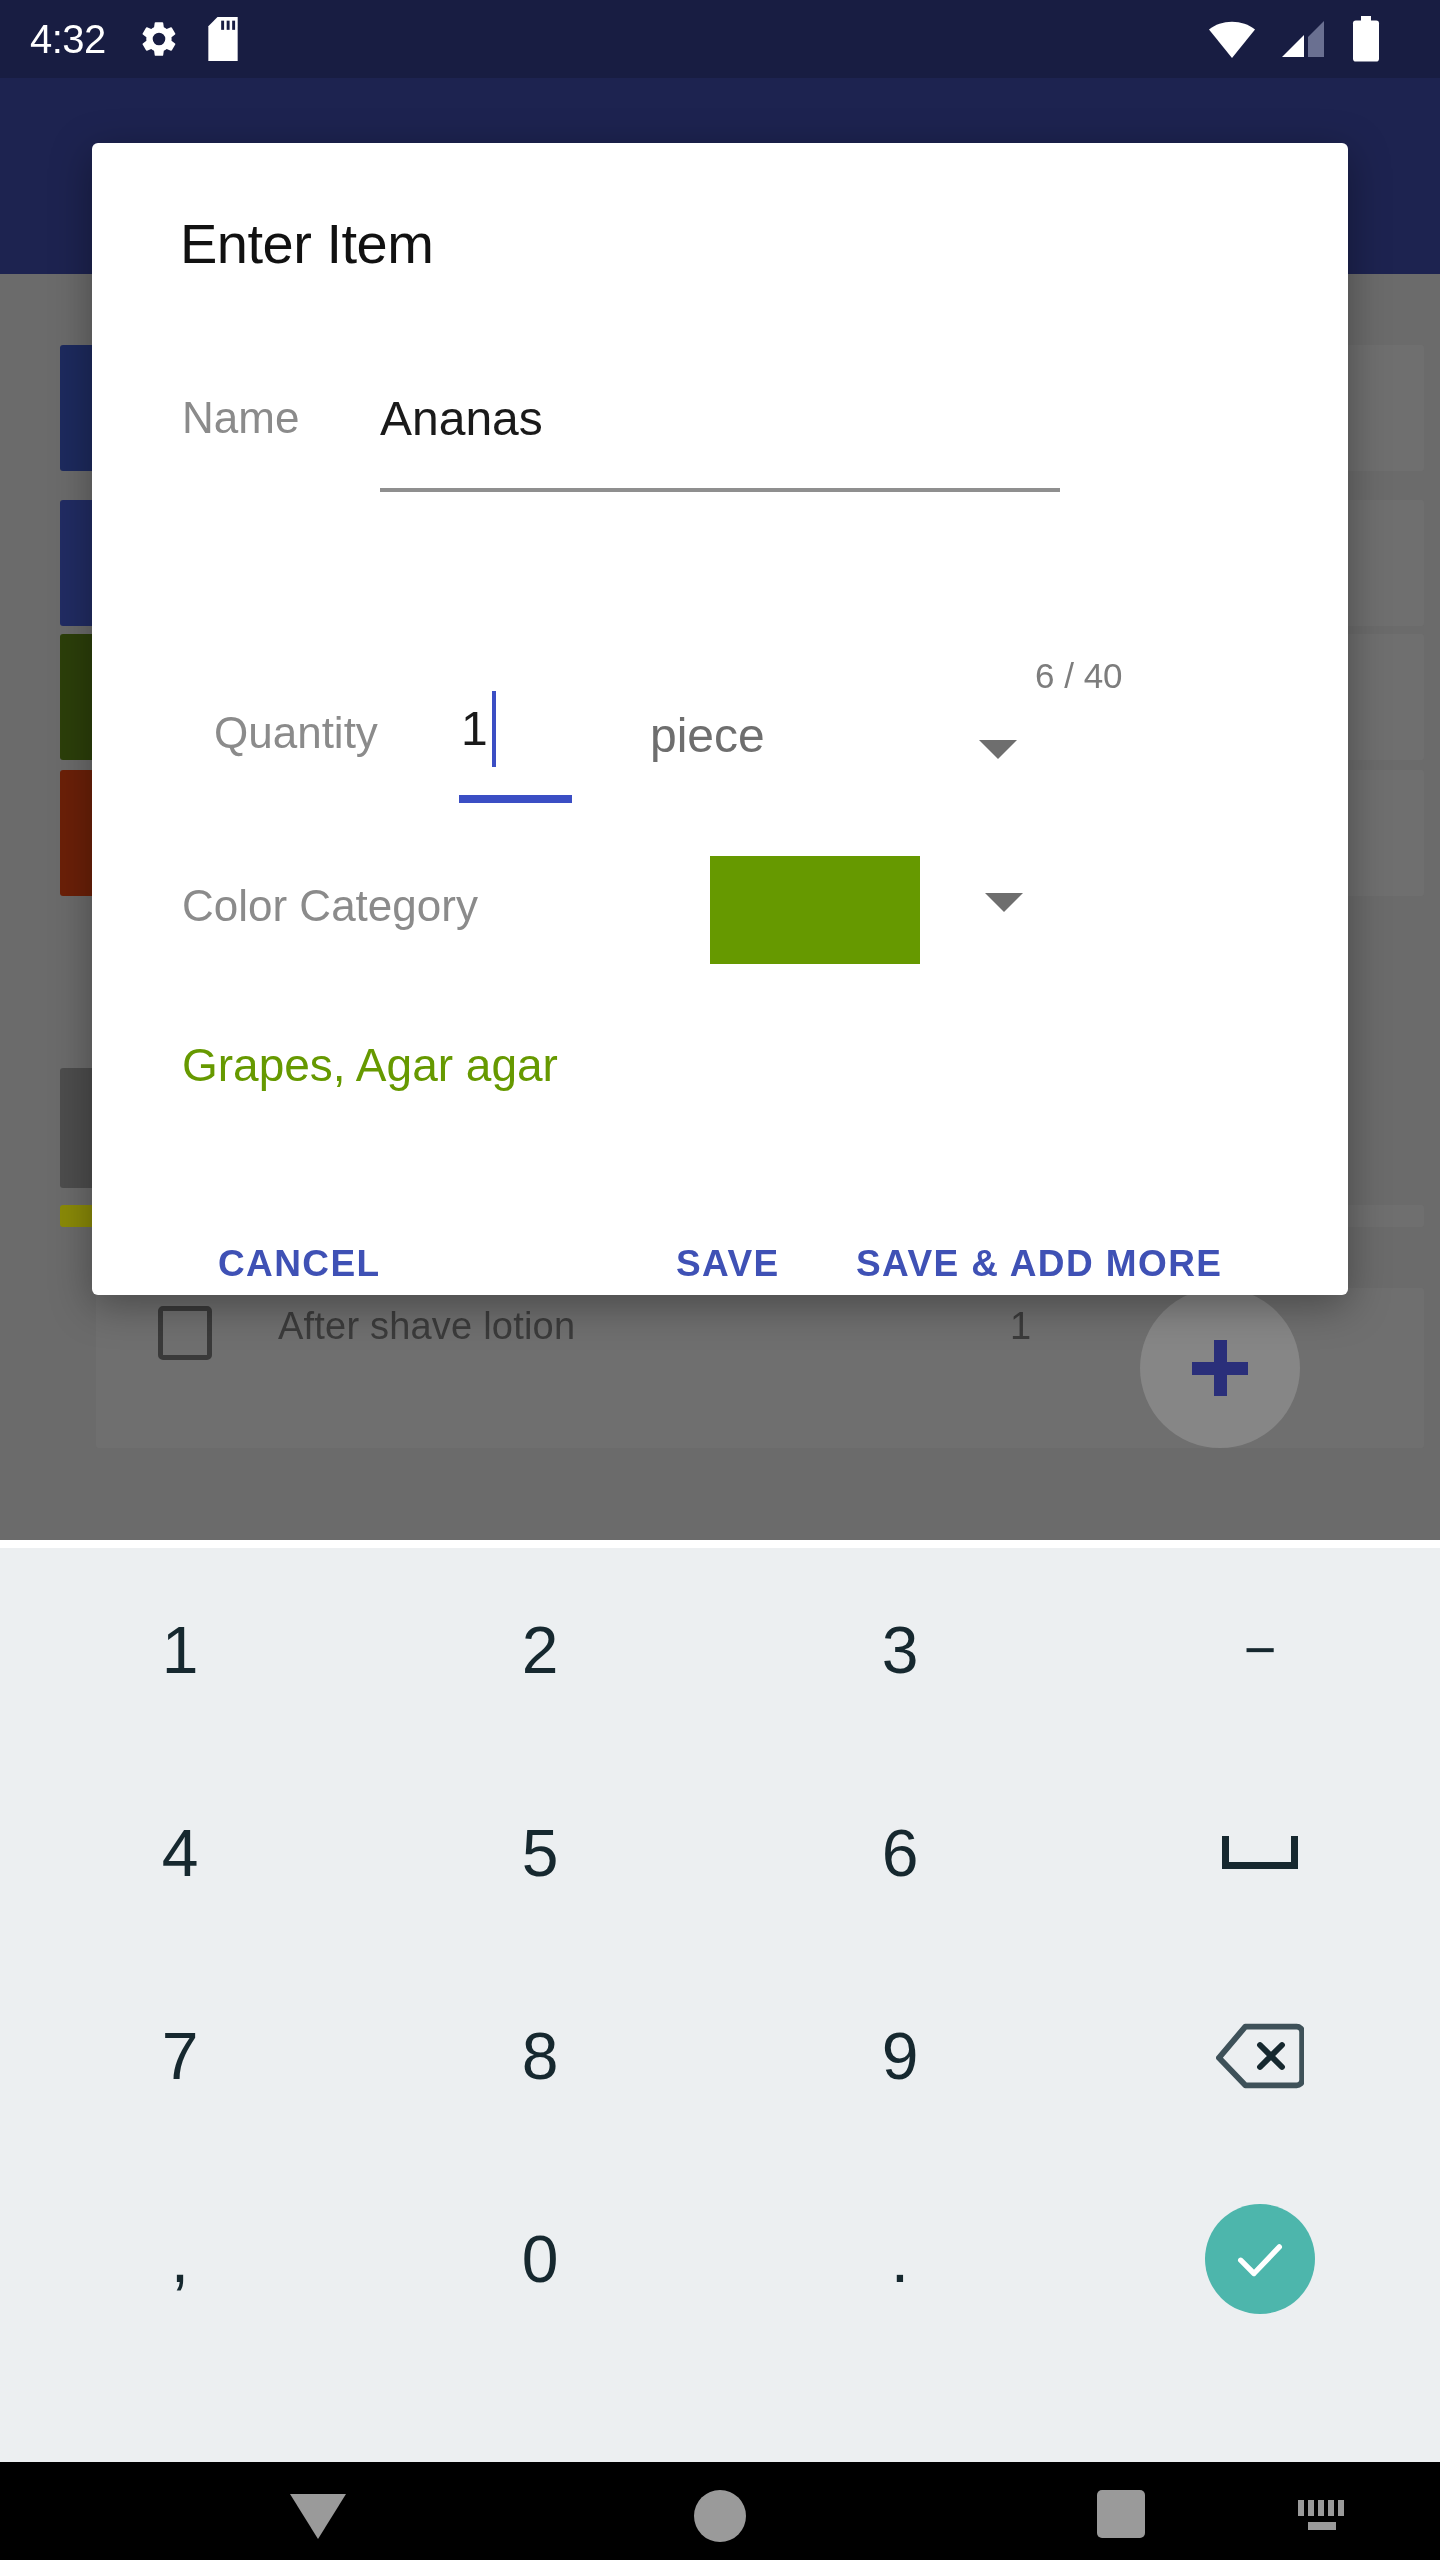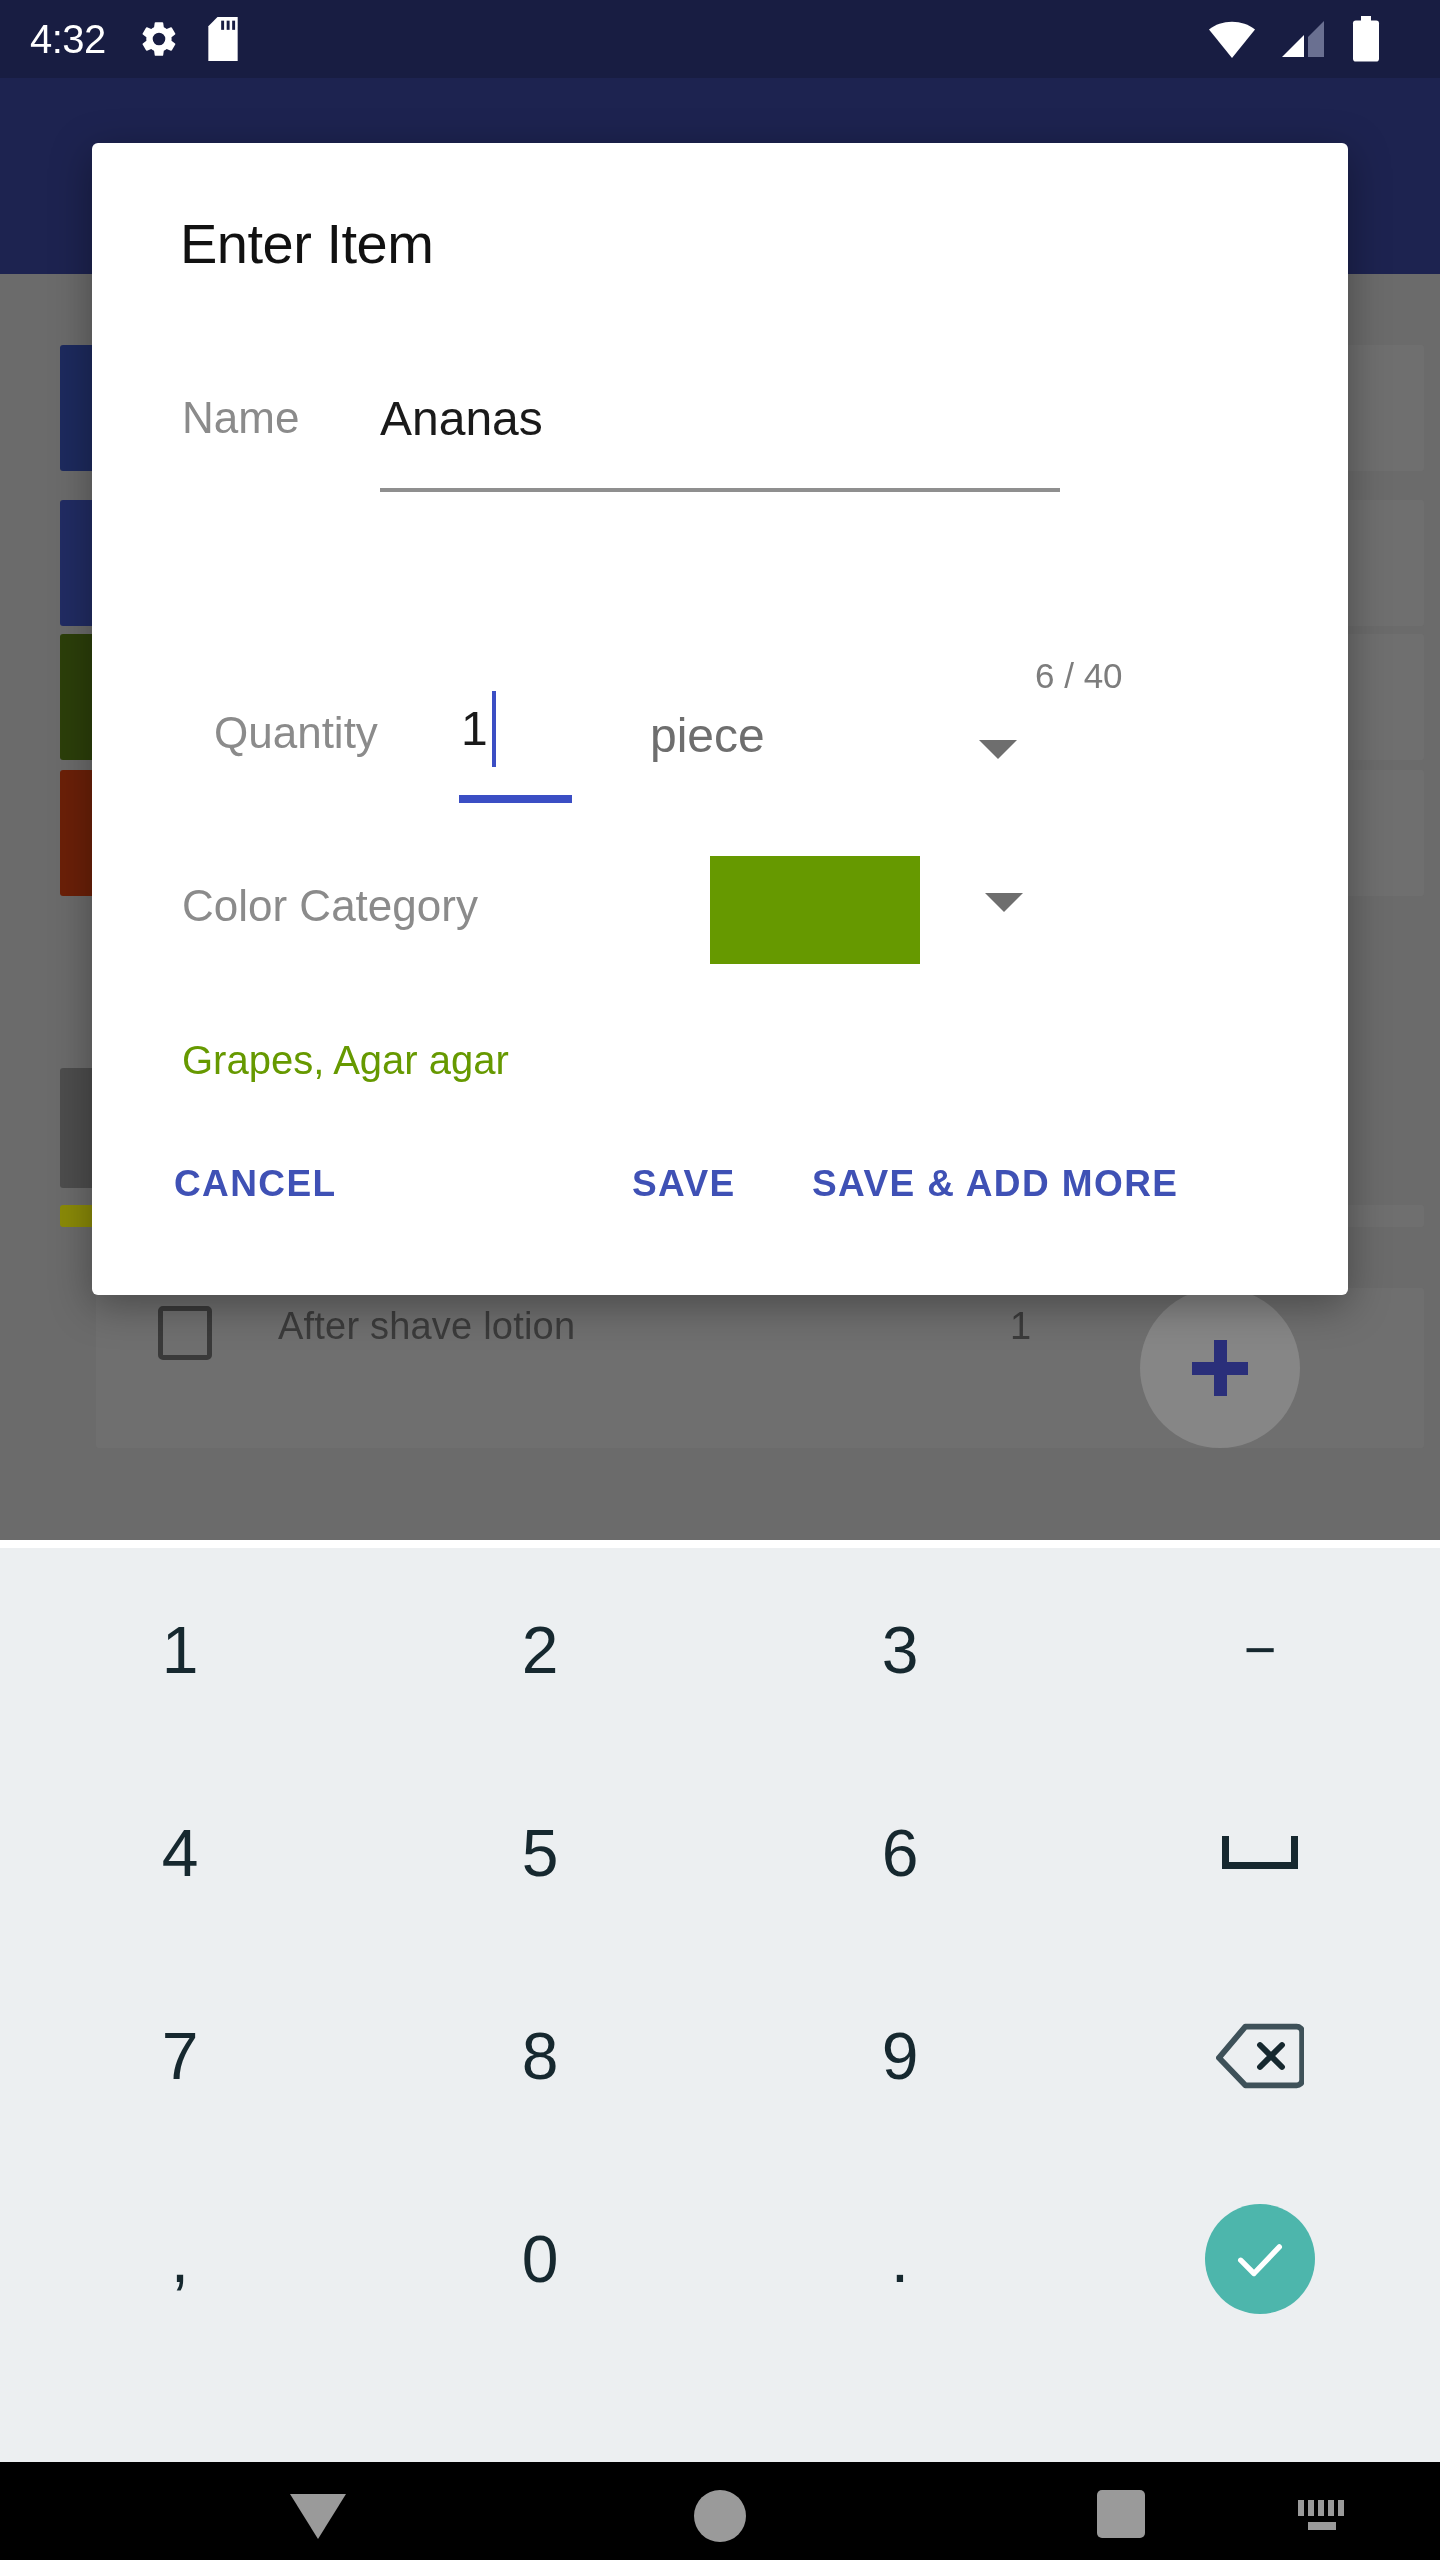--- a/index.html
+++ b/index.html
@@ -263,37 +263,38 @@
     width: 0; height: 0;
     border-left: 19px solid transparent;
     border-right: 19px solid transparent;
     border-top: 19px solid #6e6e6e;
   }
 
   
   #category-detail {
     position: absolute;
     left: 90px; top: 895px;
-    font-size: 40px;
+    font-size: 46px;
   }
 
   
   .dlg-action {
     position: absolute;
-    top: 1020px;
+    top: 1100px;
     font-size: 37px;
     font-weight: bold;
     letter-spacing: 1.4px;
     color: #3f51b5;
     background: none;
     border: none;
     padding: 0;
     font-family: inherit;
     cursor: pointer;
     white-space: nowrap;
+    margin-left: 44px;
   }
   #action-cancel { left: 82px; }
   #action-save   { left: 540px; }
   #action-save-add { left: 720px; }
 
   
   #keyboard {
     position: absolute;
     left: 0; top: 1548px;
     width: 1440px; height: 914px;

